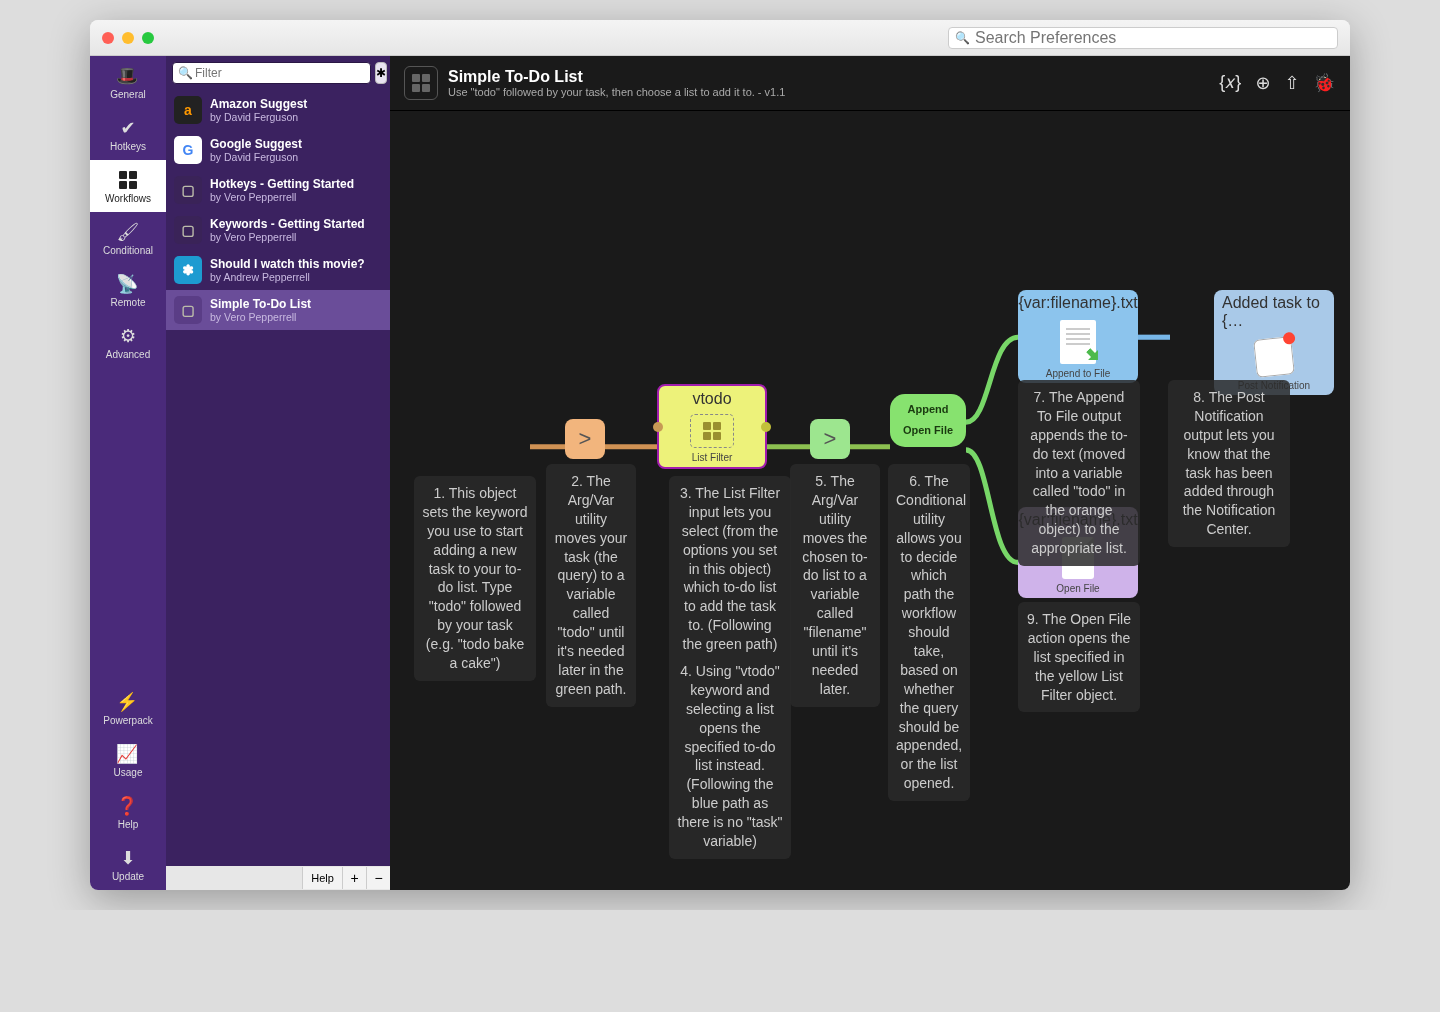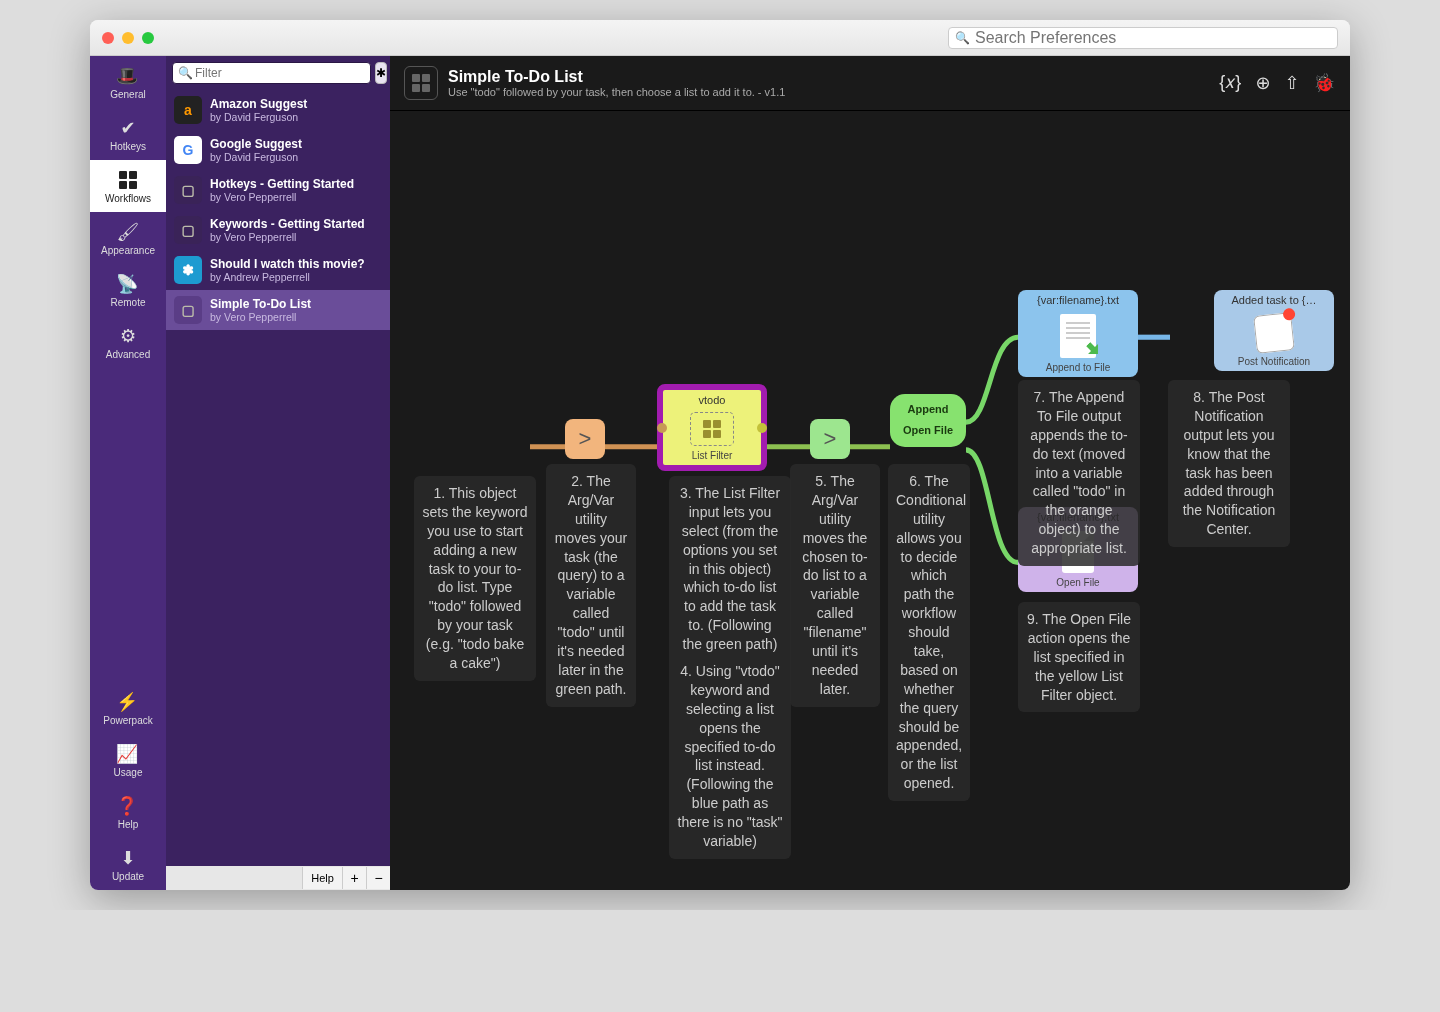--- a/index.html
+++ b/index.html
@@ -70,27 +70,27 @@
 .wf-footer .help-btn{ width:40px; font-size:11px;}
 .canvas { flex:1; background:#1a1a1a; position:relative; color:#fff;}
 .canvas-header { display:flex; align-items:center; padding:10px 14px; gap:10px; border-bottom:1px solid #000;}
 .hdr-ic { width:34px;height:34px;border:1px solid #555;border-radius:6px;display:flex;align-items:center;justify-content:center;color:#777;}
 .hdr-txt .hdr-title{ font-size:16px; font-weight:600;}
 .hdr-txt .hdr-sub{ font-size:11px; color:#aaa;}
 .hdr-actions{ margin-left:auto; display:flex; gap:14px; color:#ddd;}
 .hdr-actions span{ cursor:pointer; font-size:18px;}
 .stage{ position:absolute; left:0; top:56px; right:0; bottom:0;}
 .node{ position:absolute; border-radius:8px; display:flex; flex-direction:column; align-items:center; font-size:11px;}
-.node-head { padding:4px 8px; font-size:11px; color:#333;}
+.node-head { padding:4px 8px; font-size:16px; color:#333;}
 .node-ic{ width:44px;height:34px;border:1px dashed #888;border-radius:5px;margin:2px 0;display:flex;align-items:center;justify-content:center;}
 .node-label{ font-size:10px; color:#444; padding:2px 0 4px;}
 .node.keyword{ left:30px; top:272px; width:110px; background:#e8e8e8; border:1px solid #999;}
 .node.arrow{ width:40px;height:40px; background:#f2b57d; border-radius:8px; display:flex;align-items:center;justify-content:center; font-size:22px; color:#555;}
 .node.arrow1{ left:175px; top:307px;}
-.node.listfilter{ left:267px; top:272px; width:110px; background:#edf27a; border:6px solid #a21caf;}
+.node.listfilter{ left:267px; top:272px; width:110px; background:#edf27a; border:2px solid #a21caf;}
 .node.arrow2{ left:420px; top:307px; background:#9de68f;}
 .node.cond{ left:500px; top:282px; width:76px; padding:8px 4px; background:#87e26f; color:#1a3a10; font-weight:600; text-align:center; line-height:1.4;border-radius:15px;}
 .node.append{ left:628px; top:178px; width:120px; background:#8cc4ed;}
 .node.postnot{ left:824px; top:178px; width:120px; background:#a9c9e8;}
 .node.openfile{ left:628px; top:395px; width:120px; background:#cfb3ea;}
 .desc{ position:absolute; background:rgba(42,42,42,.85); border-radius:6px; padding:8px; font-size:14px; color:#ccc; text-align:center; line-height:1.35;}
 .desc1{ left:24px; top:364px; width:122px;}
 .desc2{ left:156px; top:352px; width:90px;}
 .desc3{ left:279px; top:364px; width:122px;}
 .desc5{ left:400px; top:352px; width:90px;}
@@ -143,21 +143,21 @@
               <span></span>
               <span></span>
               <span></span>
               <span></span>
             </span>
           </div>
         <span>Workflows</span>
       </div>
       <div class="sidebar-item">
         <div class="sb-icon">🖌</div>
-        <span>Appearance</span>
+        <span>Conditional</span>
       </div>
       <div class="sidebar-item">
         <div class="sb-icon">📡</div>
         <span>Remote</span>
       </div>
       <div class="sidebar-item">
         <div class="sb-icon">⚙</div>
         <span>Advanced</span>
       </div>
       <div class="sidebar-bottom">

